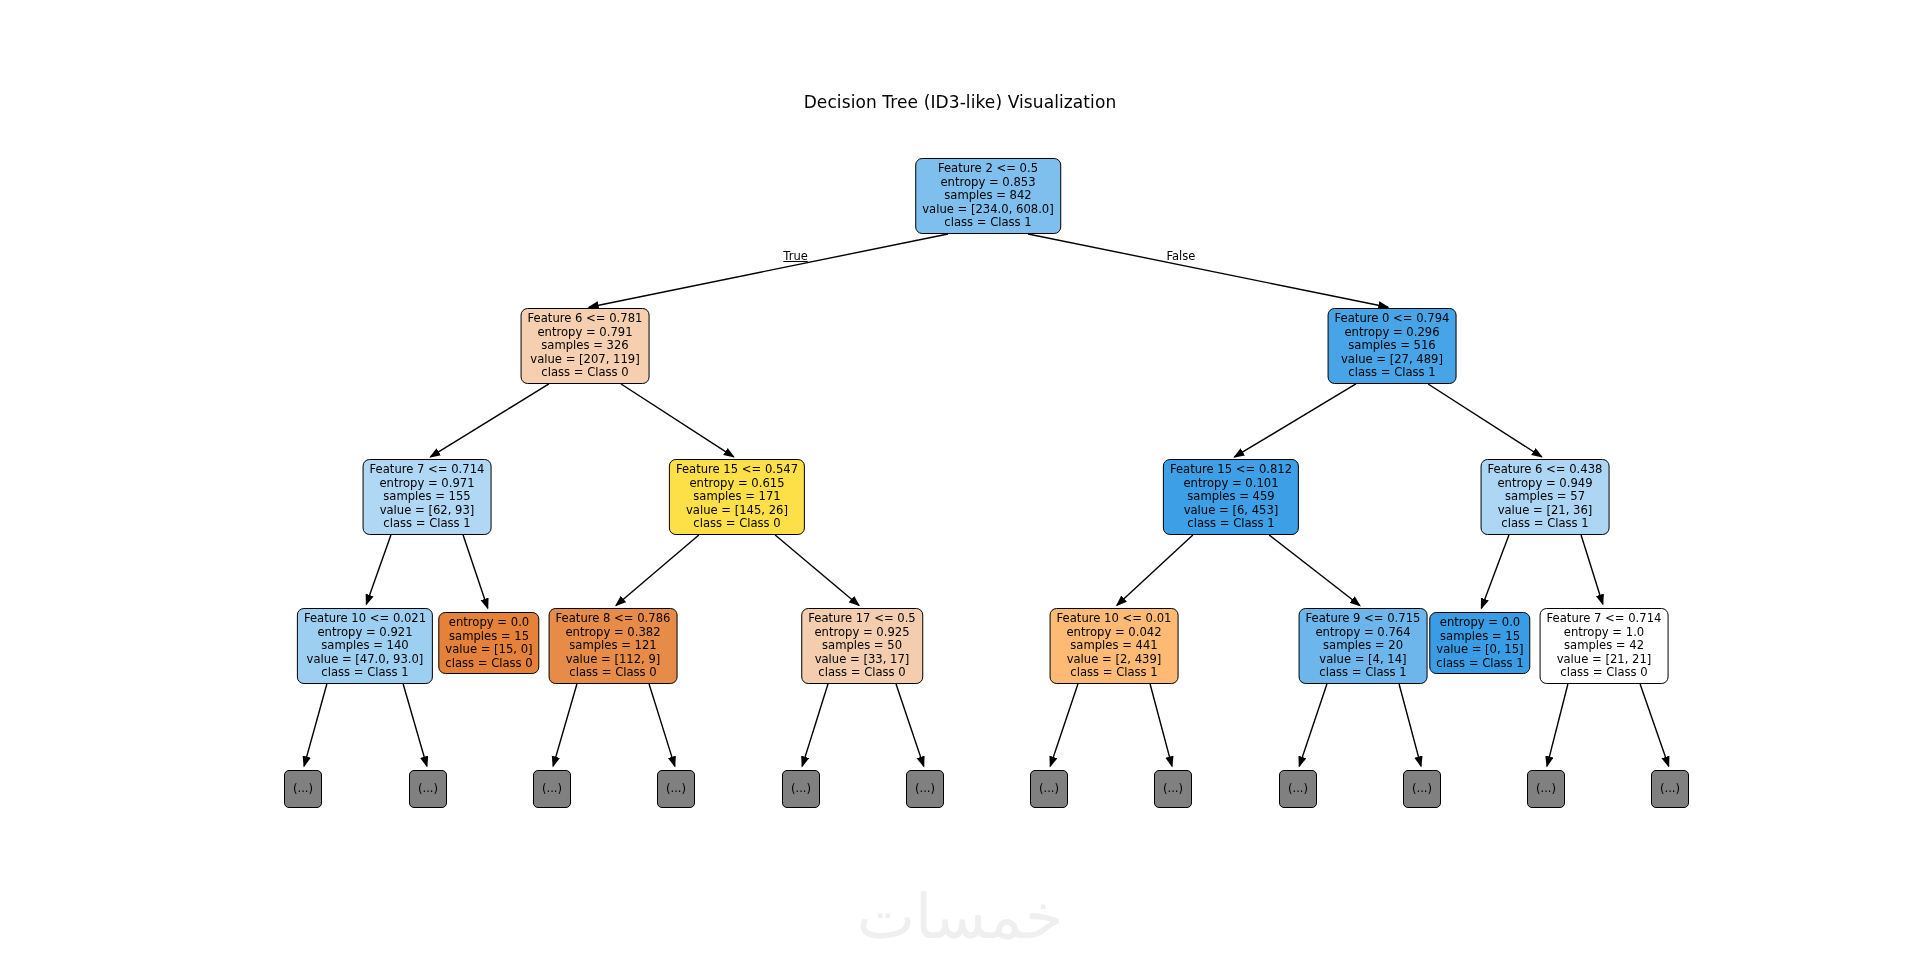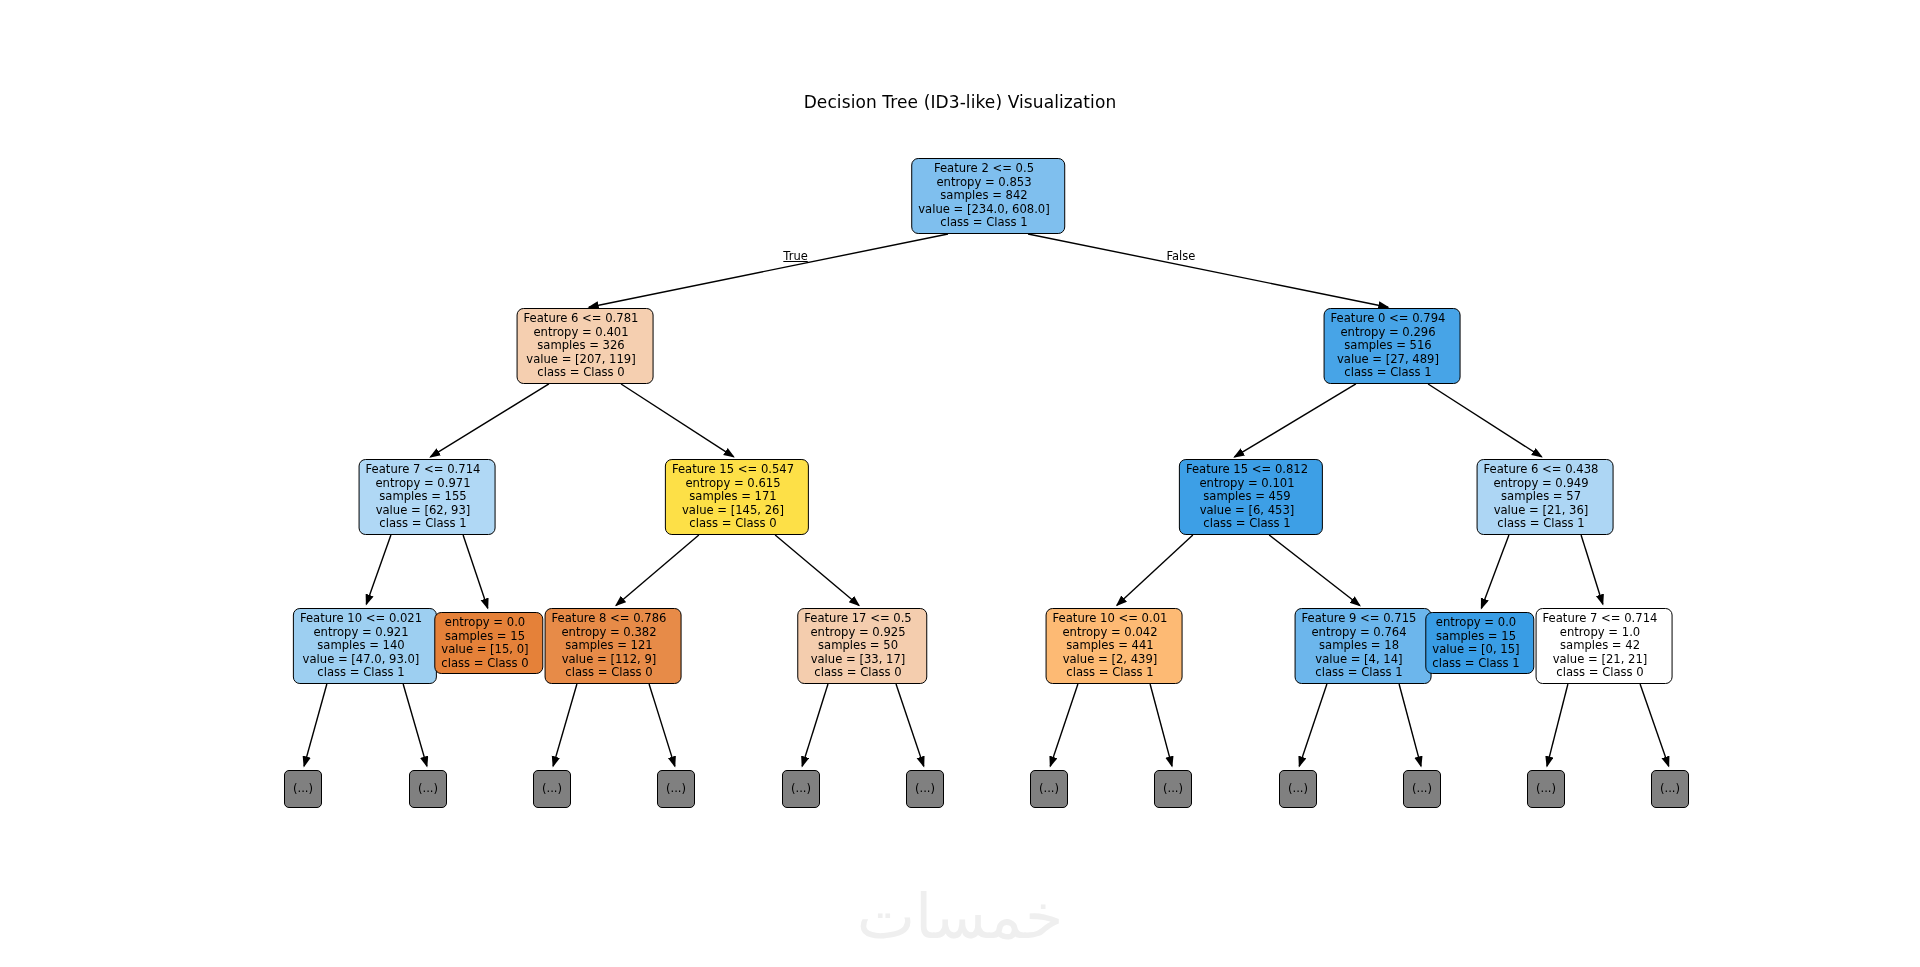--- a/index.html
+++ b/index.html
@@ -39,21 +39,21 @@
   }
   .node {
     position: absolute;
     box-sizing: border-box;
     border: 1.4px solid #000000;
     border-radius: 7px;
     text-align: center;
     color: #000000;
     font-size: 11.6px;
     line-height: 13.6px;
-    padding: 3px 14px 3px 6px;
+    padding: 3px 6px 3px 6px;
     white-space: nowrap;
     transform: translate(-50%, 0);
   }
   .node .ln { display: block; }
   .leafbox {
     position: absolute;
     box-sizing: border-box;
     border: 1.4px solid #000000;
     border-radius: 5px;
     background: #808080;
@@ -132,21 +132,21 @@
   <div id="nodes-layer">
       <div class="node" style="left: 988px; top: 158px; background: rgb(127, 191, 238);">
         <span class="ln">Feature 2 &lt;= 0.5</span>
         <span class="ln">entropy = 0.853</span>
         <span class="ln">samples = 842</span>
         <span class="ln">value = [234.0, 608.0]</span>
         <span class="ln">class = Class 1</span>
       </div>
       <div class="node" style="left: 585px; top: 308px; background: rgb(245, 207, 176);">
         <span class="ln">Feature 6 &lt;= 0.781</span>
-        <span class="ln">entropy = 0.401</span>
+        <span class="ln">entropy = 0.791</span>
         <span class="ln">samples = 326</span>
         <span class="ln">value = [207, 119]</span>
         <span class="ln">class = Class 0</span>
       </div>
       <div class="node" style="left: 1392px; top: 308px; background: rgb(71, 164, 231);">
         <span class="ln">Feature 0 &lt;= 0.794</span>
         <span class="ln">entropy = 0.296</span>
         <span class="ln">samples = 516</span>
         <span class="ln">value = [27, 489]</span>
         <span class="ln">class = Class 1</span>
@@ -158,21 +158,21 @@
         <span class="ln">value = [62, 93]</span>
         <span class="ln">class = Class 1</span>
       </div>
       <div class="node" style="left: 737px; top: 459px; background: #fde047;">
         <span class="ln">Feature 15 &lt;= 0.547</span>
         <span class="ln">entropy = 0.615</span>
         <span class="ln">samples = 171</span>
         <span class="ln">value = [145, 26]</span>
         <span class="ln">class = Class 0</span>
       </div>
-      <div class="node" style="left: 1231px; top: 459px; background: rgb(61, 159, 230); margin-left: 20px;">
+      <div class="node" style="left: 1231px; top: 459px; background: rgb(61, 159, 230);">
         <span class="ln">Feature 15 &lt;= 0.812</span>
         <span class="ln">entropy = 0.101</span>
         <span class="ln">samples = 459</span>
         <span class="ln">value = [6, 453]</span>
         <span class="ln">class = Class 1</span>
       </div>
       <div class="node" style="left: 1545px; top: 459px; background: rgb(173, 214, 244);">
         <span class="ln">Feature 6 &lt;= 0.438</span>
         <span class="ln">entropy = 0.949</span>
         <span class="ln">samples = 57</span>
@@ -209,21 +209,21 @@
       <div class="node" style="left: 1114px; top: 608px; background: #fdba74;">
         <span class="ln">Feature 10 &lt;= 0.01</span>
         <span class="ln">entropy = 0.042</span>
         <span class="ln">samples = 441</span>
         <span class="ln">value = [2, 439]</span>
         <span class="ln">class = Class 1</span>
       </div>
       <div class="node" style="left: 1363px; top: 608px; background: rgb(108, 182, 236);">
         <span class="ln">Feature 9 &lt;= 0.715</span>
         <span class="ln">entropy = 0.764</span>
-        <span class="ln">samples = 18</span>
+        <span class="ln">samples = 20</span>
         <span class="ln">value = [4, 14]</span>
         <span class="ln">class = Class 1</span>
       </div>
       <div class="node" style="left: 1480px; top: 612px; background: rgb(57, 157, 229);">
         <span class="ln">entropy = 0.0</span>
         <span class="ln">samples = 15</span>
         <span class="ln">value = [0, 15]</span>
         <span class="ln">class = Class 1</span>
       </div>
       <div class="node" style="left: 1604px; top: 608px; background: rgb(255, 255, 255);">

